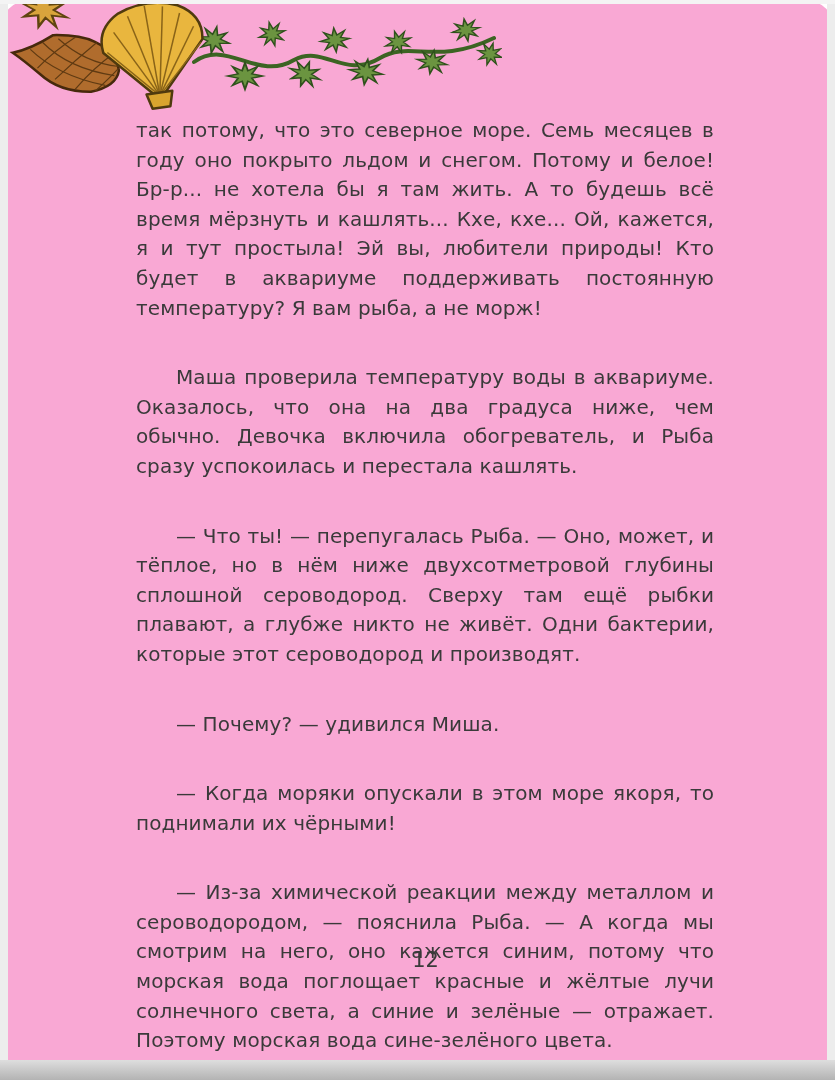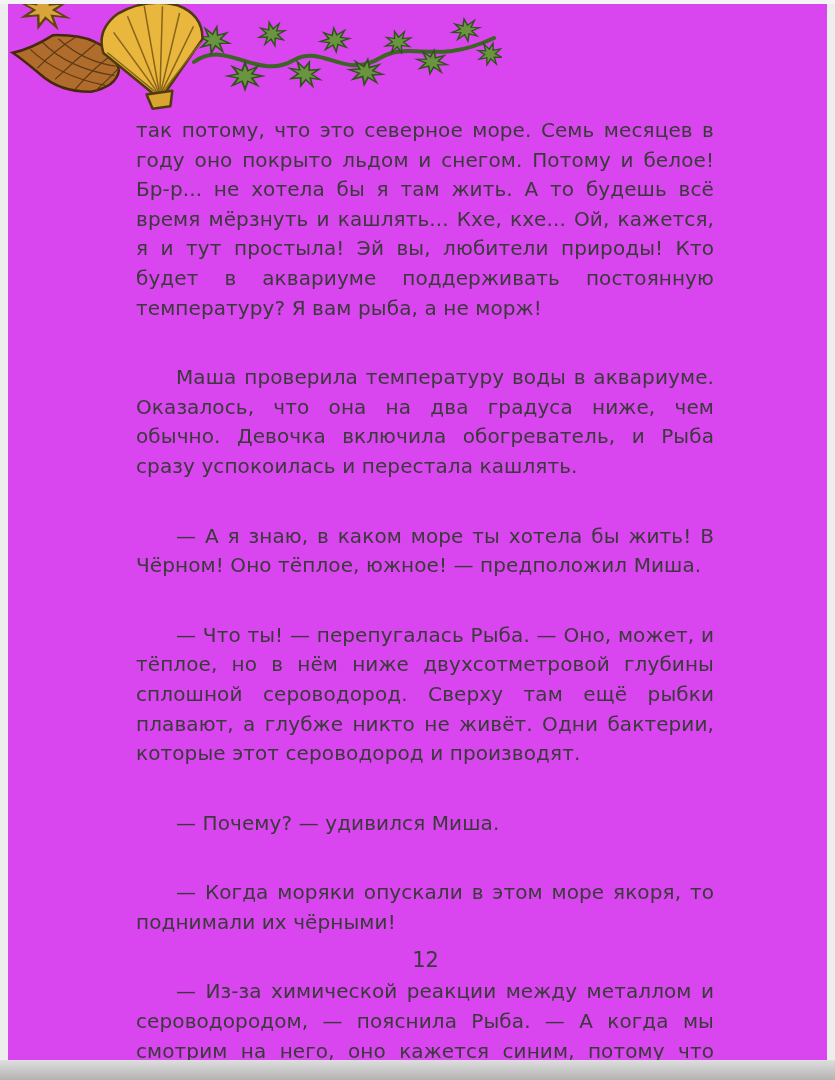--- a/index.html
+++ b/index.html
@@ -3,21 +3,21 @@
 <meta charset="utf-8">
 <style>
   html, body { margin: 0; padding: 0; }
   body {
     width: 835px; height: 1080px;
     background: #ffffff;
     position: relative;
     overflow: hidden;
     font-family: "DejaVu Sans", sans-serif;
   }
-  .page { position: absolute; inset: 0; background: #d946ef; }
+  .page { position: absolute; inset: 0; background: #f9a8d4; border-radius: 30px; }
 
   
   .edge-left  { position: absolute; left: 0; top: 0; width: 8px; height: 1080px; background: #ededed; }
   .edge-right { position: absolute; right: 0; top: 0; width: 8px; height: 1080px; background: #ededed; }
   .edge-top   { position: absolute; left: 0; top: 0; width: 835px; height: 4px; background: #f4f4f4; }
   .edge-bottom{ position: absolute; left: 0; bottom: 0; width: 835px; height: 20px;
                 background: linear-gradient(to bottom, #dedede, #b3b3b3); }
 
   .illustration { position: absolute; left: 2px; top: 0; }
 
@@ -113,21 +113,20 @@
         <line x1="0" y1="42" x2="43" y2="-22"></line>
         <line x1="0" y1="42" x2="48" y2="-5"></line>
       </g>
       <path d="M-13,39 L13,39 L9,54 L-9,54 Z" fill="#d9a42f"></path>
     </g>
   </svg>
 
   <div class="text-block">
     <p class="para">так потому, что это северное море. Семь месяцев в году оно покрыто льдом и снегом. Потому и белое! Бр-р... не хотела бы я там жить. А то будешь всё время мёрзнуть и кашлять... Кхе, кхе... Ой, кажется, я и тут простыла! Эй вы, любители природы! Кто будет в аквариуме поддерживать постоянную температуру? Я вам рыба, а не морж!</p>
     <p class="para indent">Маша проверила температуру воды в аквариуме. Оказалось, что она на два градуса ниже, чем обычно. Девочка включила обогреватель, и Рыба сразу успокоилась и перестала кашлять.</p>
-    <p class="para indent">— А я знаю, в каком море ты хотела бы жить! В Чёрном! Оно тёплое, южное! — предположил Миша.</p>
     <p class="para indent">— Что ты! — перепугалась Рыба. — Оно, может, и тёплое, но в нём ниже двухсотметровой глубины сплошной сероводород. Сверху там ещё рыбки плавают, а глубже никто не живёт. Одни бактерии, которые этот сероводород и производят.</p>
     <p class="para indent">— Почему? — удивился Миша.</p>
     <p class="para indent">— Когда моряки опускали в этом море якоря, то поднимали их чёрными!</p>
     <p class="para indent">— Из-за химической реакции между металлом и сероводородом, — пояснила Рыба. — А когда мы смотрим на него, оно кажется синим, потому что морская вода поглощает красные и жёлтые лучи солнечного света, а синие и зелёные — отражает. Поэтому морская вода сине-зелёного цвета.</p>
   </div>
 
   <div class="page-number">12</div>
 
   <div class="edge-left"></div>
   <div class="edge-right"></div>

